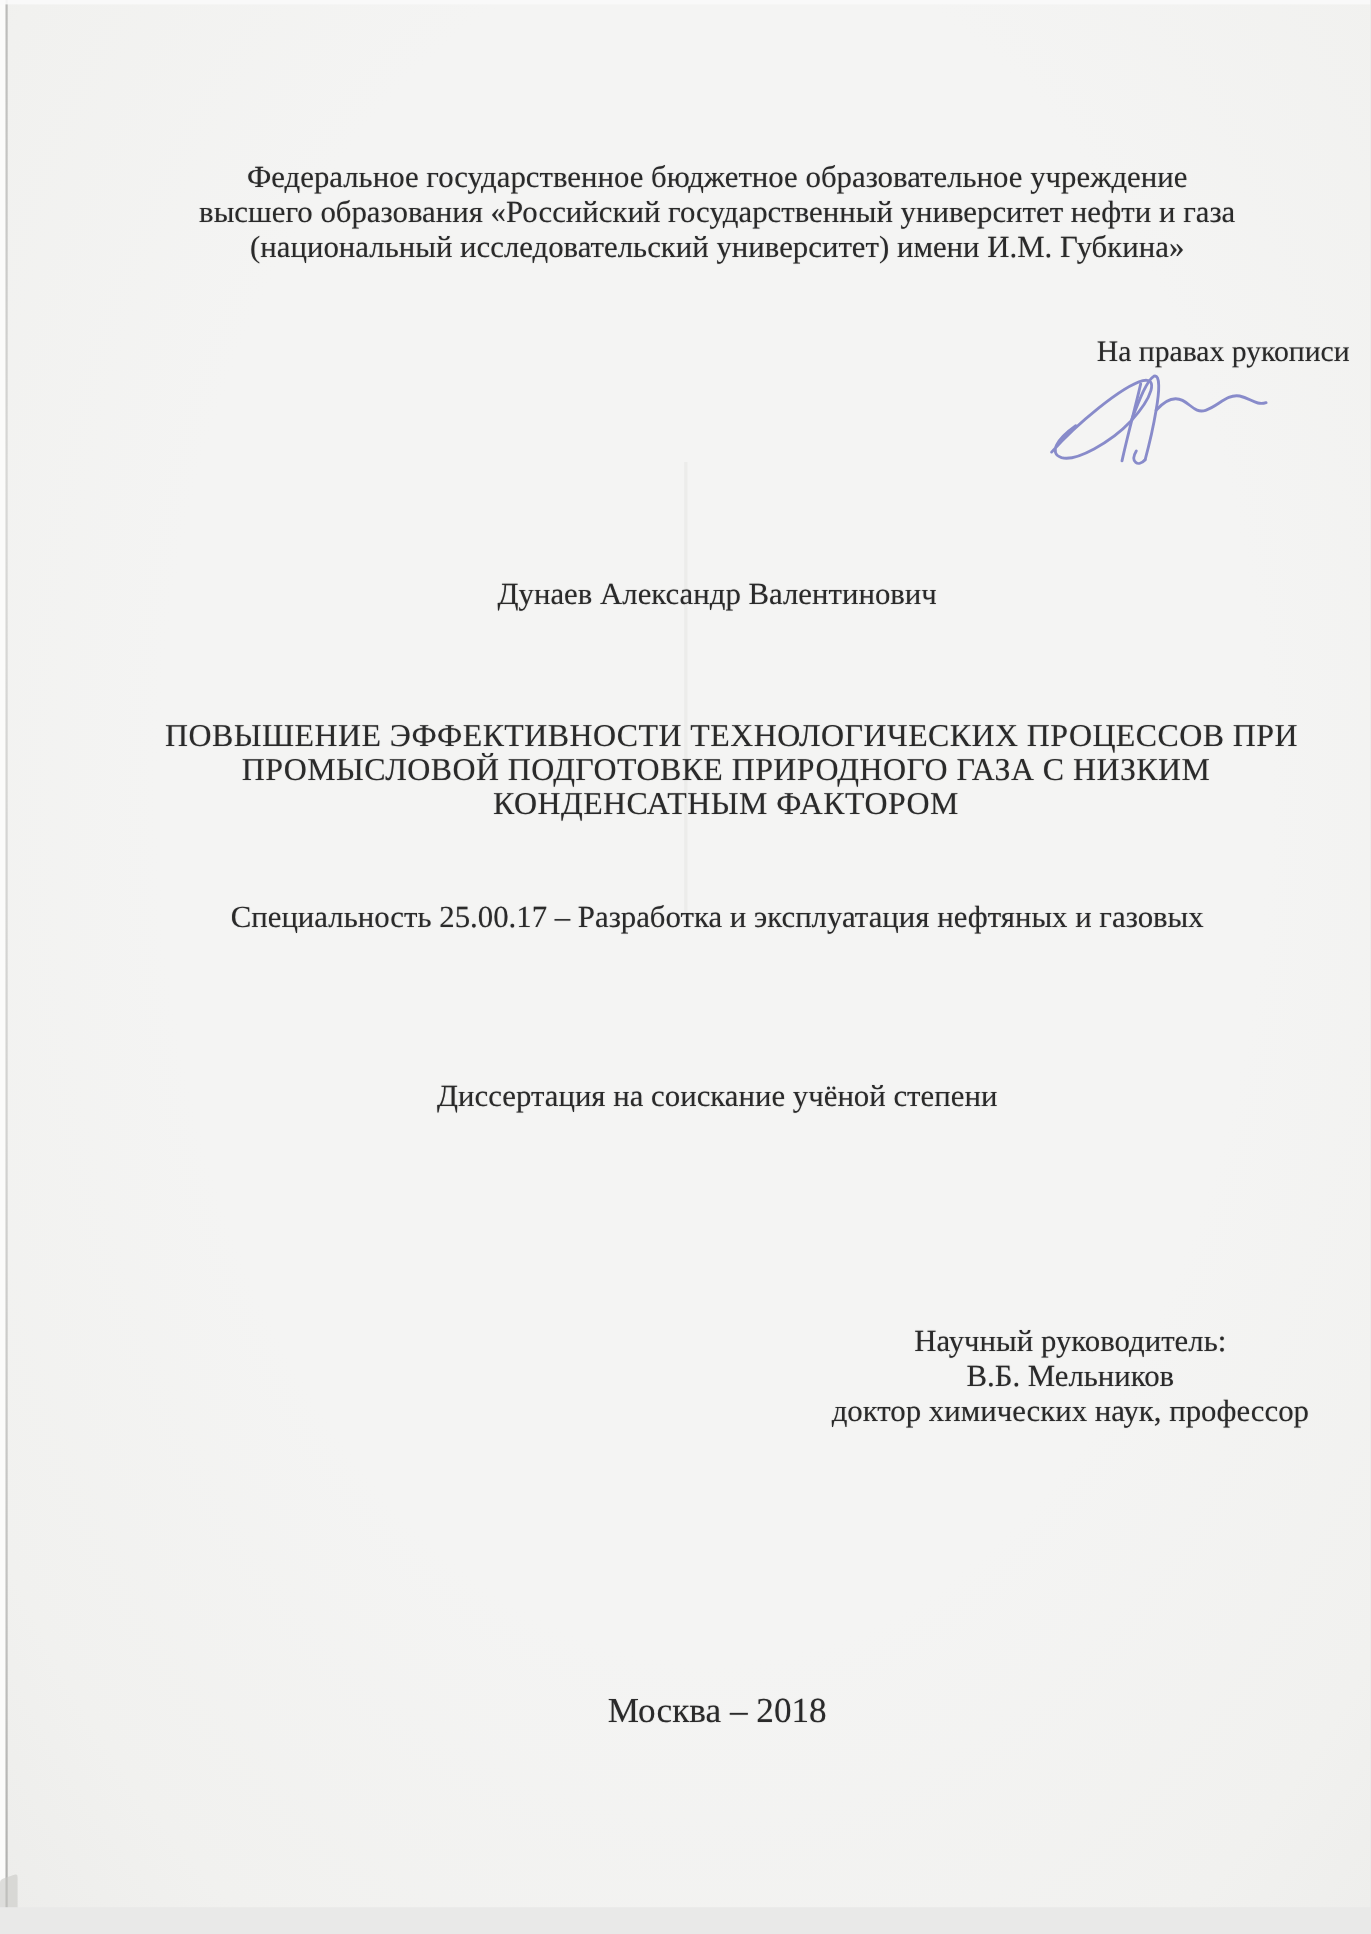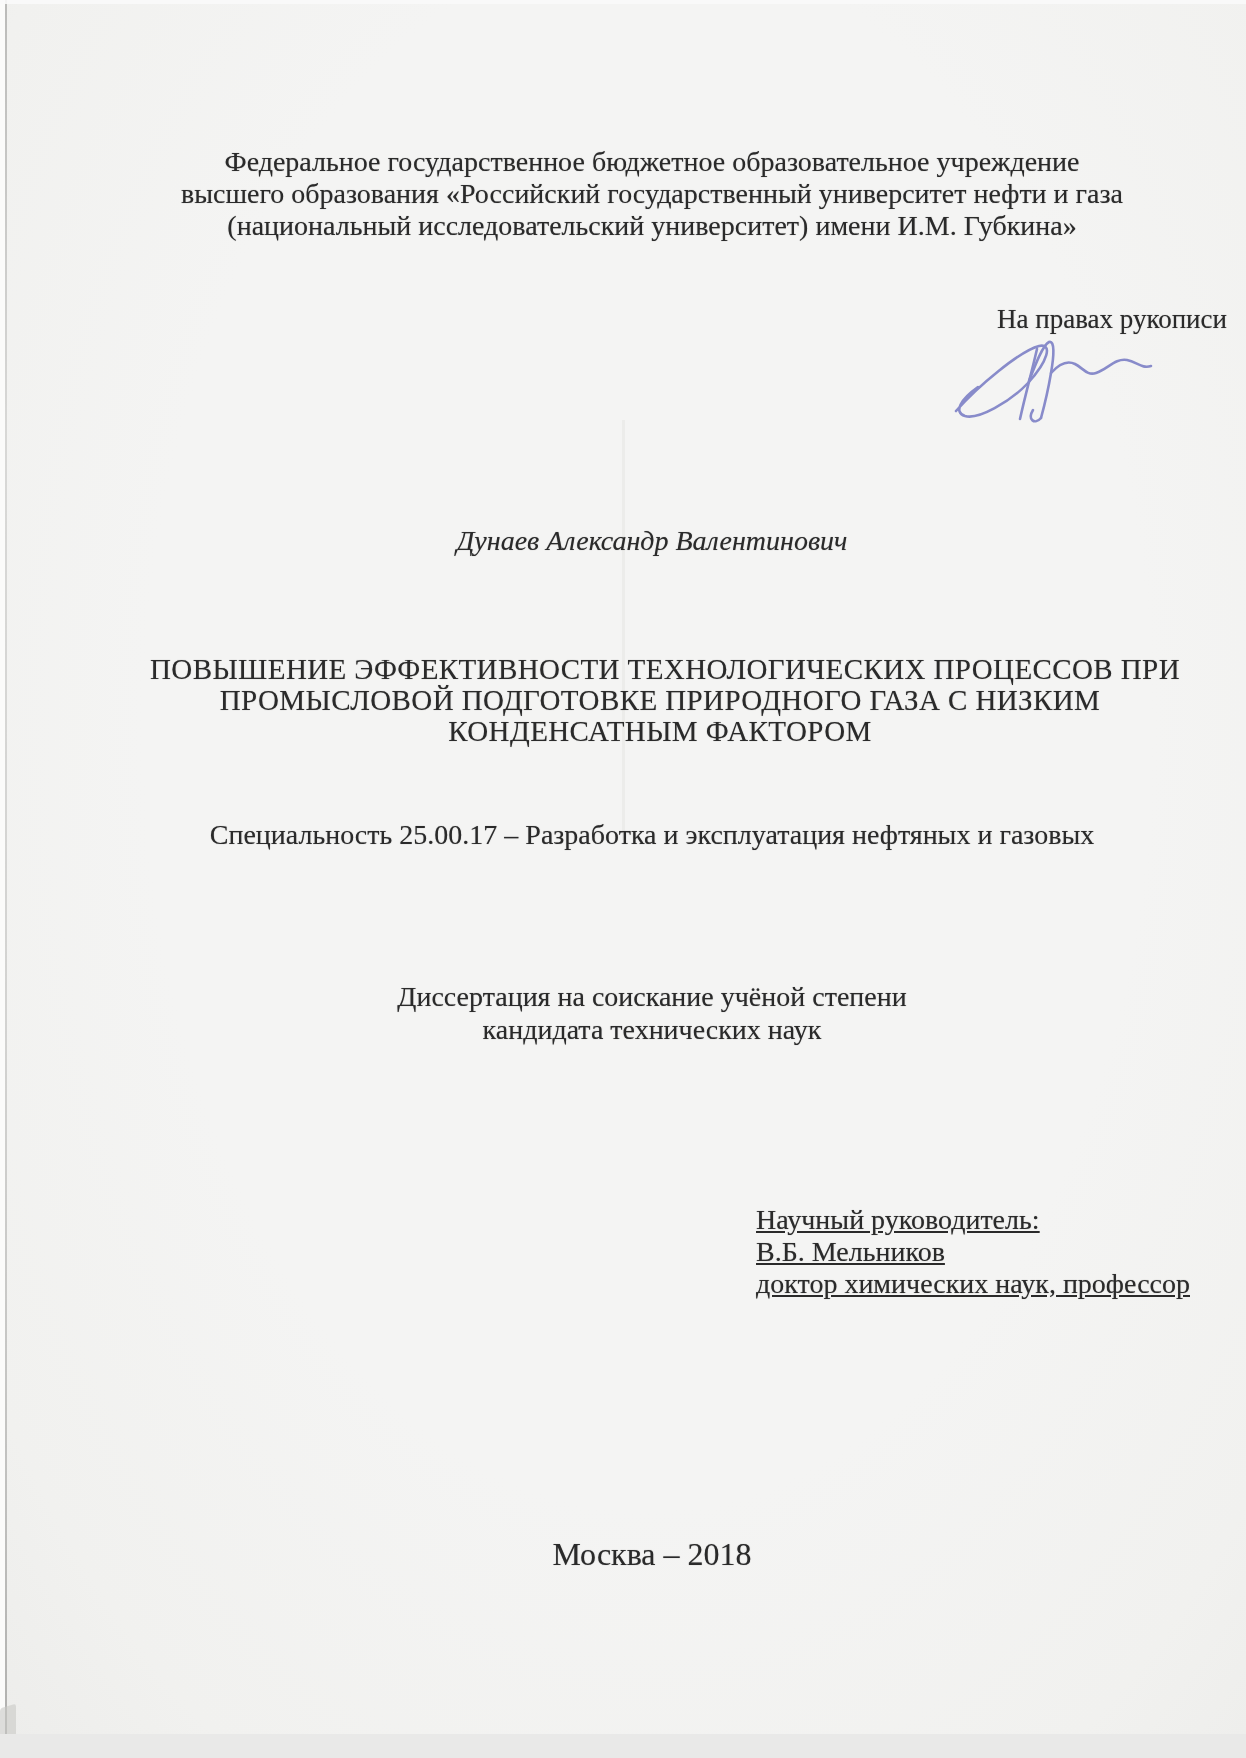--- a/index.html
+++ b/index.html
@@ -54,38 +54,38 @@
   }
   .manuscript-note {
     position: absolute; right: 19px; top: 303px;
     font-size: 27px; line-height: 32px;
   }
   .signature-wrap {
     position: absolute; left: 928px; top: 331px; width: 230px; height: 95px;
   }
   .author-block {
     position: absolute; left: 170px; right: 112px; top: 524px;
-    text-align: center; font-size: 28px; line-height: 34px; font-style: italic;
+    text-align: center; font-size: 28px; line-height: 34px;
   }
   .title-block {
     position: absolute; left: 150px; right: 76px; top: 654px;
     text-align: center; font-size: 29px; line-height: 31px;
     letter-spacing: 0.4px;
   }
   .specialty-block {
     position: absolute; left: 160px; right: 102px; top: 818px;
     text-align: center; font-size: 28px; line-height: 33px;
   }
   .degree-block {
     position: absolute; left: 170px; right: 112px; top: 948px;
     text-align: center; font-size: 28px; line-height: 33px; margin-top: 32px;
   }
   .supervisor-block {
     position: absolute; right: 56px; top: 1204px;
-    text-align: left; font-size: 28px; line-height: 32px; text-decoration: underline;
+    text-align: center; font-size: 28px; line-height: 32px;
   }
   .footer-block {
     position: absolute; left: 170px; right: 112px; top: 1538px;
     text-align: center; font-size: 32px; line-height: 32px;
   }
 </style>
 </head>
 <body>
 
 <div class="page">
@@ -123,21 +123,20 @@
     <div class="line">ПРОМЫСЛОВОЙ ПОДГОТОВКЕ ПРИРОДНОГО ГАЗА С НИЗКИМ</div>
     <div class="line">КОНДЕНСАТНЫМ ФАКТОРОМ</div>
   </div>
 
   <div class="specialty-block txt">
     <div class="line">Специальность 25.00.17 – Разработка и эксплуатация нефтяных и газовых</div>
   </div>
 
   <div class="degree-block txt">
     <div class="line">Диссертация на соискание учёной степени</div>
-    <div class="line">кандидата технических наук</div>
   </div>
 
   <div class="supervisor-block txt">
     <div class="line">Научный руководитель:</div>
     <div class="line">В.Б. Мельников</div>
     <div class="line">доктор химических наук, профессор</div>
   </div>
 
   <div class="footer-block txt">Москва – 2018</div>
 

